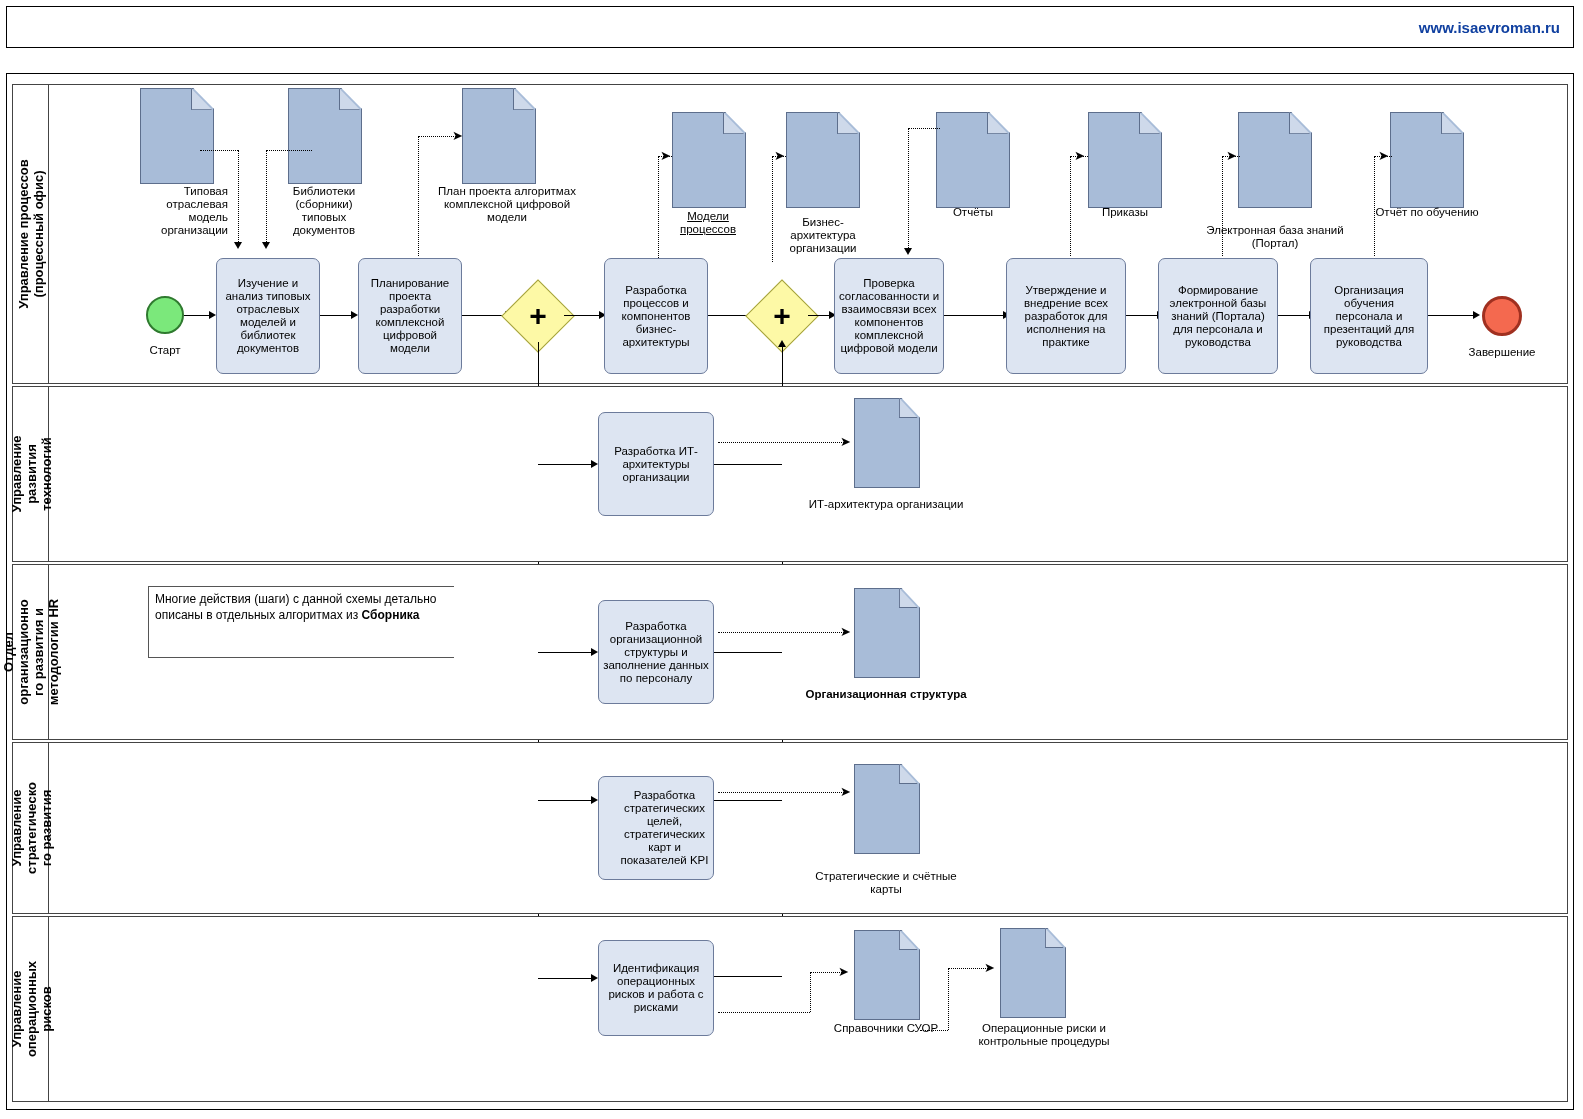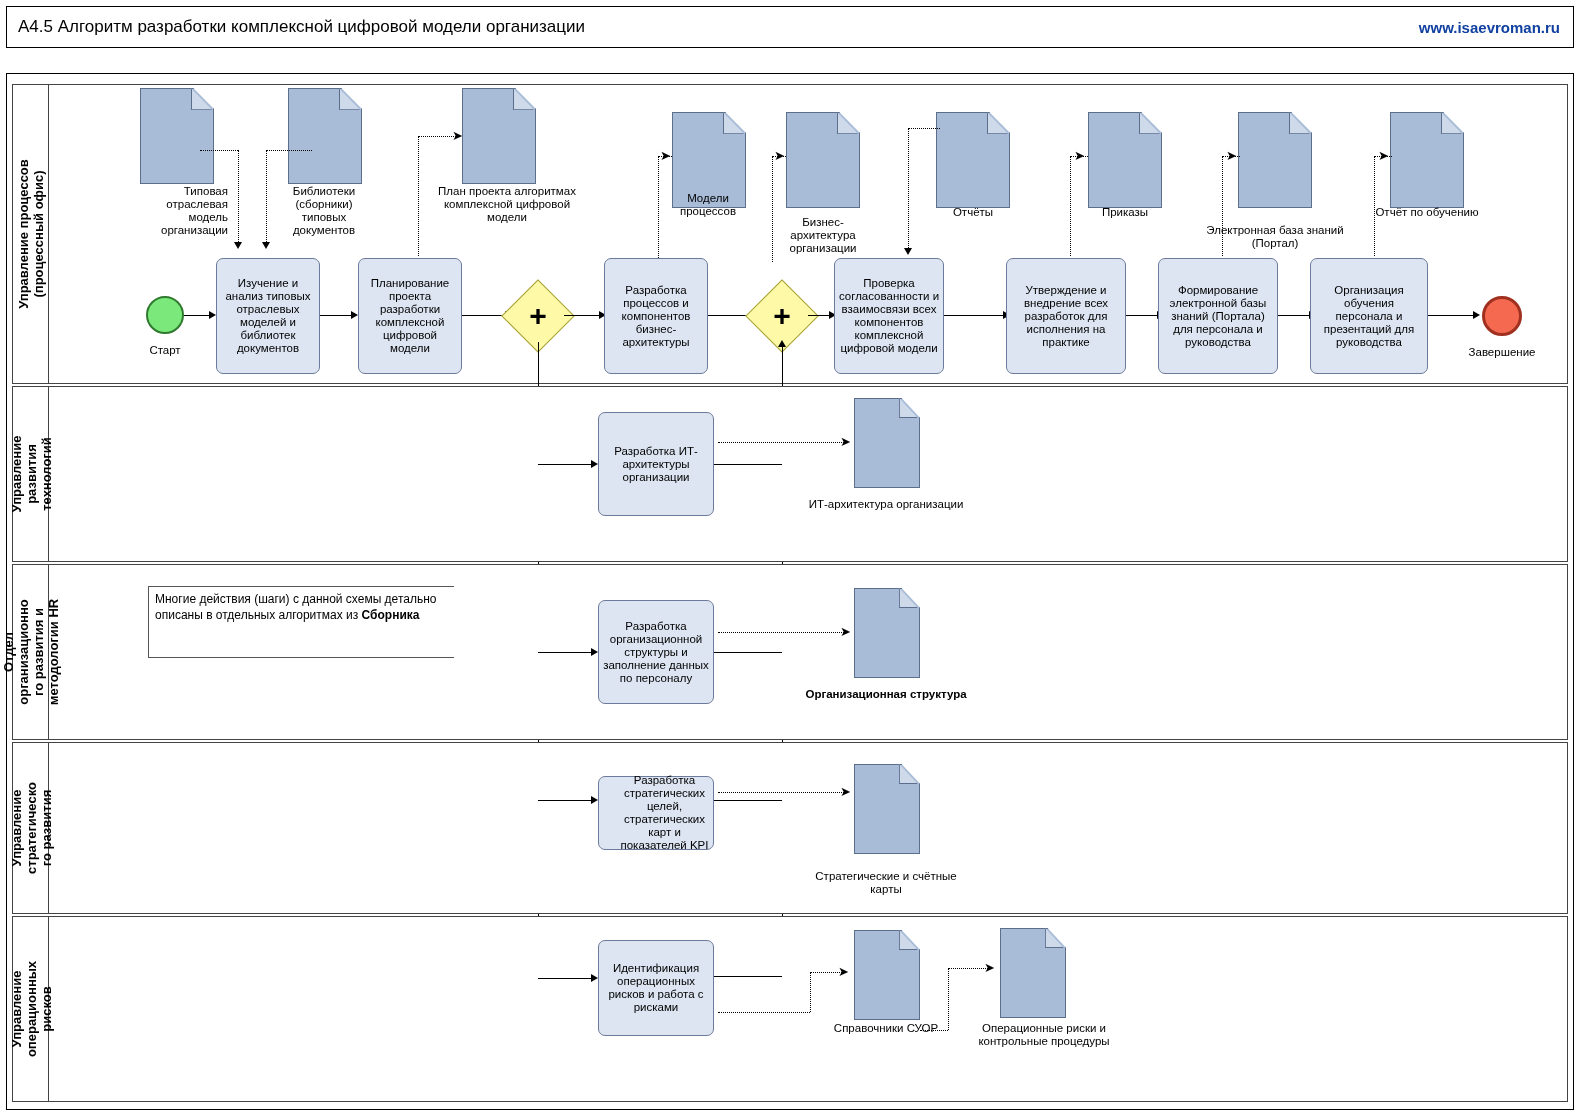--- a/index.html
+++ b/index.html
@@ -126,21 +126,20 @@
   .chev{
     position:absolute;font-size:13px;line-height:1;color:#000;
   }
 </style>
 </head>
 <body>
 
 <div class="frame"></div>
 
 <div class="title-bar">
-  <div class="title-text">A4.5 Алгоритм разработки комплексной цифровой модели организации</div>
   <div class="site-link">www.isaevroman.ru</div>
 </div>
 <div class="subbar"></div>
 
 <div class="lane" style="top:84px;height:300px;width:1556px;">
   <div class="lane-head">
     <div class="lane-label two">Управление процессов<br>(процессный офис)</div>
   </div>
 </div>
 
@@ -159,21 +158,21 @@
 <div class="doc" style="left:462px;top:88px;width:72px;height:94px;">
   <div class="shape"></div>
     <div class="fold"></div>
 </div>
 <div class="doc-label" style="left:432px;top:185px;width:150px;">План проекта алгоритмах комплексной цифровой модели</div>
 
 <div class="doc" style="left:672px;top:112px;width:72px;height:94px;">
   <div class="shape"></div>
     <div class="fold"></div>
 </div>
-<div class="doc-label" style="left:660px;top:192px;width:96px;">Модели процессов</div>
+<div class="doc-label" style="left:660px;top:210px;width:96px;text-decoration:underline;">Модели процессов</div>
 
 <div class="doc" style="left:786px;top:112px;width:72px;height:94px;">
   <div class="shape"></div>
     <div class="fold"></div>
 </div>
 <div class="doc-label" style="left:772px;top:216px;width:102px;">Бизнес-архитектура организации</div>
 
 <div class="doc" style="left:936px;top:112px;width:72px;height:94px;">
   <div class="shape"></div>
     <div class="fold"></div>
@@ -330,21 +329,21 @@
 </div>
 <div class="doc-label" style="left:800px;top:688px;width:172px;font-weight:bold;">Организационная структура</div>
 <div class="dl-h" style="left:718px;top:632px;width:126px;"></div>
 <div class="chev" style="left:840px;top:625px;">➤</div>
 
 <div class="lane" style="top:742px;height:172px;width:1556px;">
   <div class="lane-head">
     <div class="lane-label two">Управление<br>стратегическо<br>го развития</div>
   </div>
 </div>
-<div class="task" style="left:598px;top:776px;width:116px;height:74px;padding-left:20px;">Разработка стратегических целей, стратегических карт и показателей KPI</div>
+<div class="task" style="left:598px;top:776px;width:116px;height:104px;padding-left:20px;">Разработка стратегических целей, стратегических карт и показателей KPI</div>
 <div class="ln hl" style="left:538px;top:800px;width:54px;"></div>
 <div class="arrow-r" style="left:591px;top:796px;"></div>
 <div class="ln hl" style="left:714px;top:800px;width:68px;"></div>
 <div class="doc" style="left:854px;top:764px;width:64px;height:88px;">
   <div class="shape"></div>
     <div class="fold"></div>
 </div>
 <div class="doc-label" style="left:800px;top:870px;width:172px;">Стратегические и счётные карты</div>
 <div class="dl-h" style="left:718px;top:792px;width:126px;"></div>
 <div class="chev" style="left:840px;top:785px;">➤</div>

